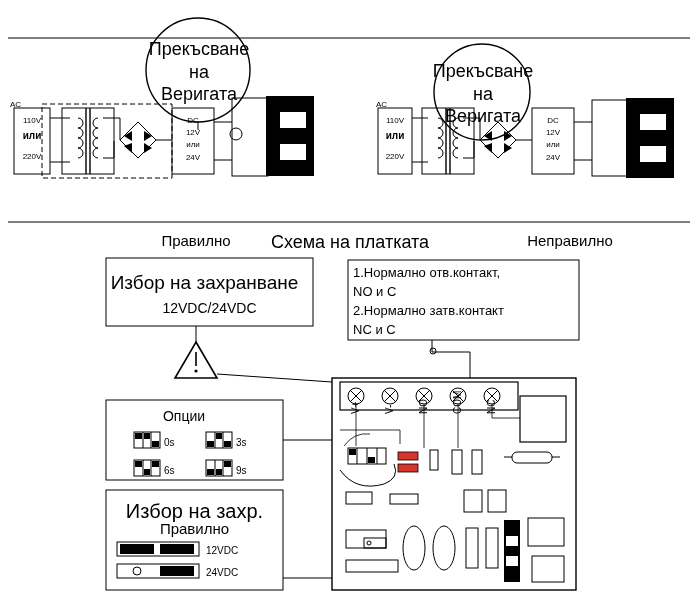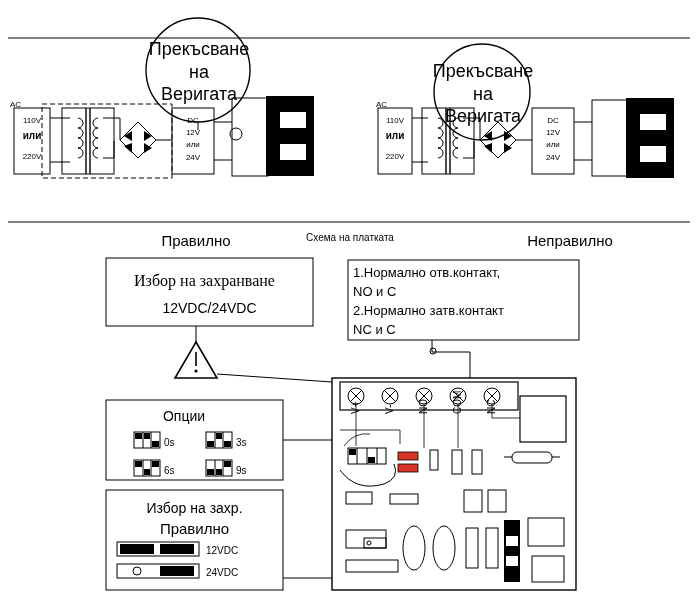--- a/index.html
+++ b/index.html
@@ -14,21 +14,21 @@
   .abs{position:absolute;}
   .txt{font-size:12px;line-height:1.15;}
   .lbl-big{font-size:15px;margin-top:42px;}
   .lbl-med{font-size:18px;}
   .lbl-sm{font-size:10px;}
   .lbl-xs{font-size:8px;}
   .center{text-align:center;}
   .bold{font-weight:bold;}
   svg{display:block;}
   #root-svg{position:absolute;left:0;top:0;}
-  .ttl{font-size:10px;text-align:center;}
+  .ttl{font-size:18px;text-align:center;}
 </style>
 </head>
 <body>
 
 <svg id="root-svg" width="697" height="600" viewBox="0 0 697 600">
 
   <line x1="8" y1="38" x2="690" y2="38" stroke="#000" stroke-width="1"></line>
 
   <line x1="8" y1="222" x2="690" y2="222" stroke="#000" stroke-width="1"></line>
 
@@ -287,37 +287,37 @@
 <div class="abs txt lbl-med center" style="left:430px;top:60px;width:106px;line-height:1.25;">
   <div>Прекъсване</div>
   <div>на</div>
   <div>Веригата</div>
 </div>
 
 <div class="abs txt lbl-big center" style="left:460px;top:190px;width:220px;">Неправилно</div>
 
 <div class="abs txt ttl center" style="left:200px;top:232px;width:300px;">Схема на платката</div>
 
-<div class="abs txt center" style="left:108px;top:272px;width:193px;font-size:16px;font-family:Liberation Serif, serif;">Избор на захранване</div>
+<div class="abs txt center" style="left:108px;top:272px;width:193px;font-size:19px;">Избор на захранване</div>
 <div class="abs txt center" style="left:108px;top:300px;width:203px;font-size:14px;">12VDC/24VDC</div>
 
 <div class="abs txt" style="left:353px;top:264px;width:224px;font-size:13px;line-height:1.45;">
   <div>1.Нормално отв.контакт,</div>
   <div>NO и C</div>
   <div>2.Нормално затв.контакт</div>
   <div>NC и C</div>
 </div>
 
 <div class="abs txt center" style="left:108px;top:408px;width:152px;font-size:14px;">Опции</div>
 <div class="abs txt lbl-sm" style="left:164px;top:437px;">0s</div>
 <div class="abs txt lbl-sm" style="left:236px;top:437px;">3s</div>
 <div class="abs txt lbl-sm" style="left:164px;top:465px;">6s</div>
 <div class="abs txt lbl-sm" style="left:236px;top:465px;">9s</div>
 
-<div class="abs txt center" style="left:108px;top:500px;width:173px;font-size:14px;">Избор на захр.</div>
+<div class="abs txt center" style="left:108px;top:500px;width:173px;font-size:20px;">Избор на захр.</div>
 <div class="abs txt center" style="left:108px;top:520px;width:173px;font-size:15px;">Правилно</div>
 <div class="abs txt lbl-sm" style="left:206px;top:545px;">12VDC</div>
 <div class="abs txt lbl-sm" style="left:206px;top:567px;">24VDC</div>
 
 <div class="abs txt lbl-sm" style="left:350px;top:414px;transform:rotate(-90deg);transform-origin:left top;white-space:nowrap;">V+</div>
 <div class="abs txt lbl-sm" style="left:384px;top:414px;transform:rotate(-90deg);transform-origin:left top;white-space:nowrap;">V-</div>
 <div class="abs txt lbl-sm" style="left:418px;top:414px;transform:rotate(-90deg);transform-origin:left top;white-space:nowrap;">NO</div>
 <div class="abs txt lbl-sm" style="left:452px;top:414px;transform:rotate(-90deg);transform-origin:left top;white-space:nowrap;">COM</div>
 <div class="abs txt lbl-sm" style="left:486px;top:414px;transform:rotate(-90deg);transform-origin:left top;white-space:nowrap;">NC</div>
 

